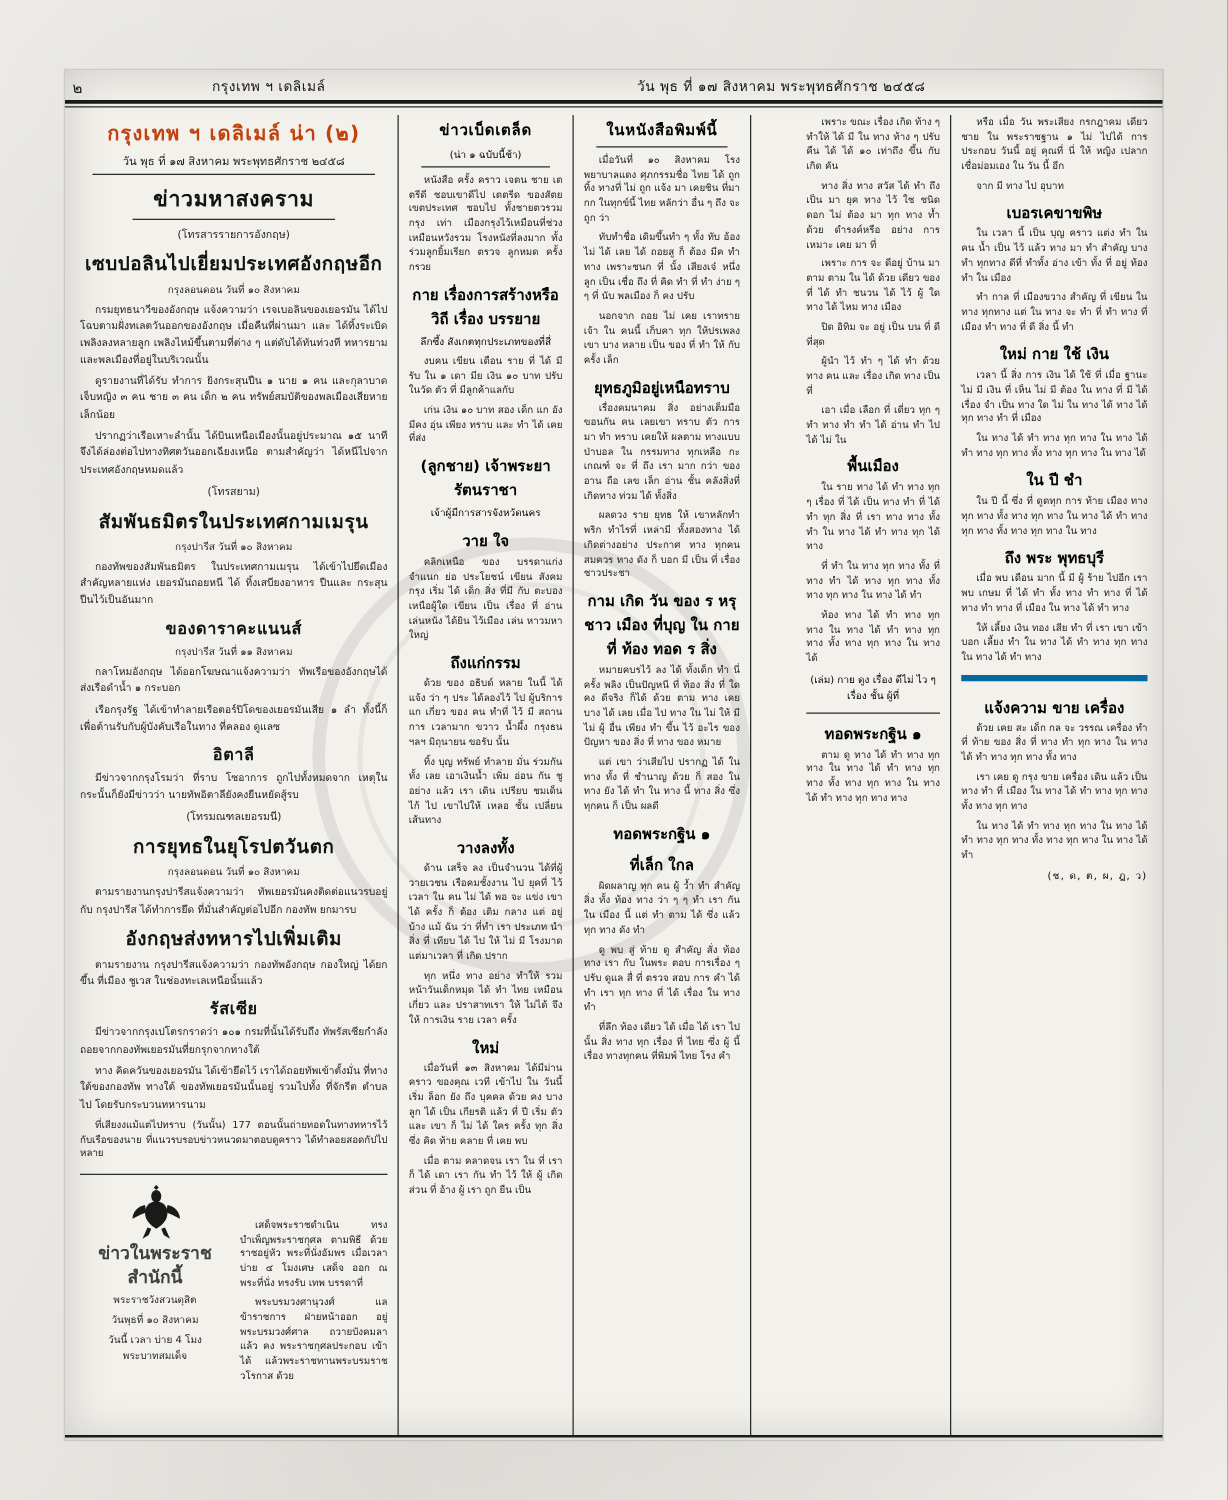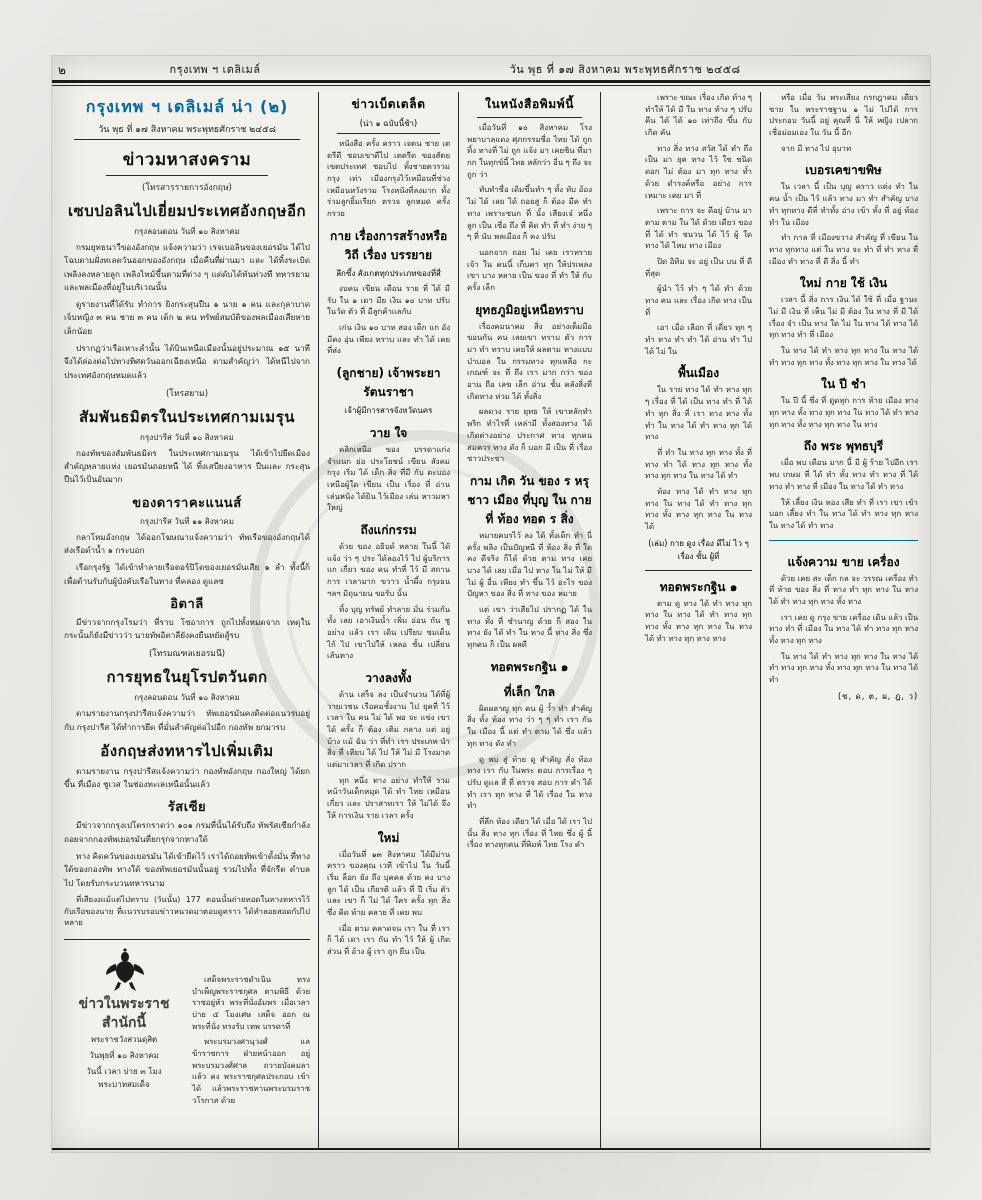--- a/index.html
+++ b/index.html
@@ -95,21 +95,21 @@
   .col + .col { border-left: 1px solid #2b2b2b; }
   .c1 { width: 262px; }
   .c2 { width: 140px; }
   .c3 { width: 142px; }
   .c4 { width: 160px; padding-left: 44px; }
   .c5 { width: 166px; }
   .title-main {
     font-size: 16px;
     font-weight: bold;
     letter-spacing: 1px;
-    color: #0369a1;
+    color: #c2410c;
     text-align: center;
     margin: 2px 0 3px;
   }
   .subdate {
     font-size: 9px;
     text-align: center;
     color: #1c1c1c;
     margin-bottom: 3px;
   }
   .hr {
@@ -194,21 +194,21 @@
   .royal-title {
     font-size: 14px;
     font-weight: bold;
     line-height: 1.35;
     color: #404040;
   }
   .royal-right { flex: 1; margin-top: 28px; }
 
   .ad-box {
     margin-top: 8px;
-    border-top: 1px solid #0369a1;
+    border-top: 5px solid #0369a1;
     padding-top: 5px;
   }
   .signature {
     font-size: 8px;
     text-align: right;
     margin-top: 4px;
     letter-spacing: 1px;
   }
   .rule-box {
     border-top: 1px solid #2b2b2b;
@@ -319,21 +319,21 @@
                 <path d="M29 16 C35 17 39 22 39 27 C35 25 32 23 28 22 z"></path>
                 <path d="M13 34 l-4 9 l5 -3 l2 -5 z"></path>
                 <path d="M27 34 l4 9 l-5 -3 l-2 -5 z"></path>
                 <path d="M18 2 l2 -2 l2 2 l-2 2 z"></path>
               </g>
             </svg>
           </div>
           <div class="royal-title">ข่าวในพระราชสำนักนี้</div>
           <div class="dateline">พระราชวังสวนดุสิต</div>
           <div class="dateline">วันพุธที่ ๑๐ สิงหาคม</div>
-          <div class="dateline">วันนี้ เวลา บ่าย ๓ โมง พระบาทสมเด็จ</div>
+          <div class="dateline">วันนี้ เวลา บ่าย 4 โมง พระบาทสมเด็จ</div>
         </div>
         <div class="royal-right">
           <p class="para tight">เสด็จพระราชดำเนิน ทรงบำเพ็ญพระราชกุศล ตามพิธี ด้วย ราชอยู่หัว พระที่นั่งอัมพร เมื่อเวลา บ่าย ๔ โมงเศษ เสด็จ ออก ณ พระที่นั่ง ทรงรับ เทพ บรรดาที่</p>
           <p class="para tight">พระบรมวงศานุวงศ์ แลข้าราชการ ฝ่ายหน้าออก อยู่ พระบรมวงศ์ศาล ถวายบังคมลา แล้ว คง พระราชกุศลประกอบ เข้า ได้ แล้วพระราชทานพระบรมราชวโรกาส ด้วย</p>
         </div>
       </div>
     </div>
 
     <div class="col c2">
       <div class="col-head">ข่าวเบ็ดเตล็ด</div>

